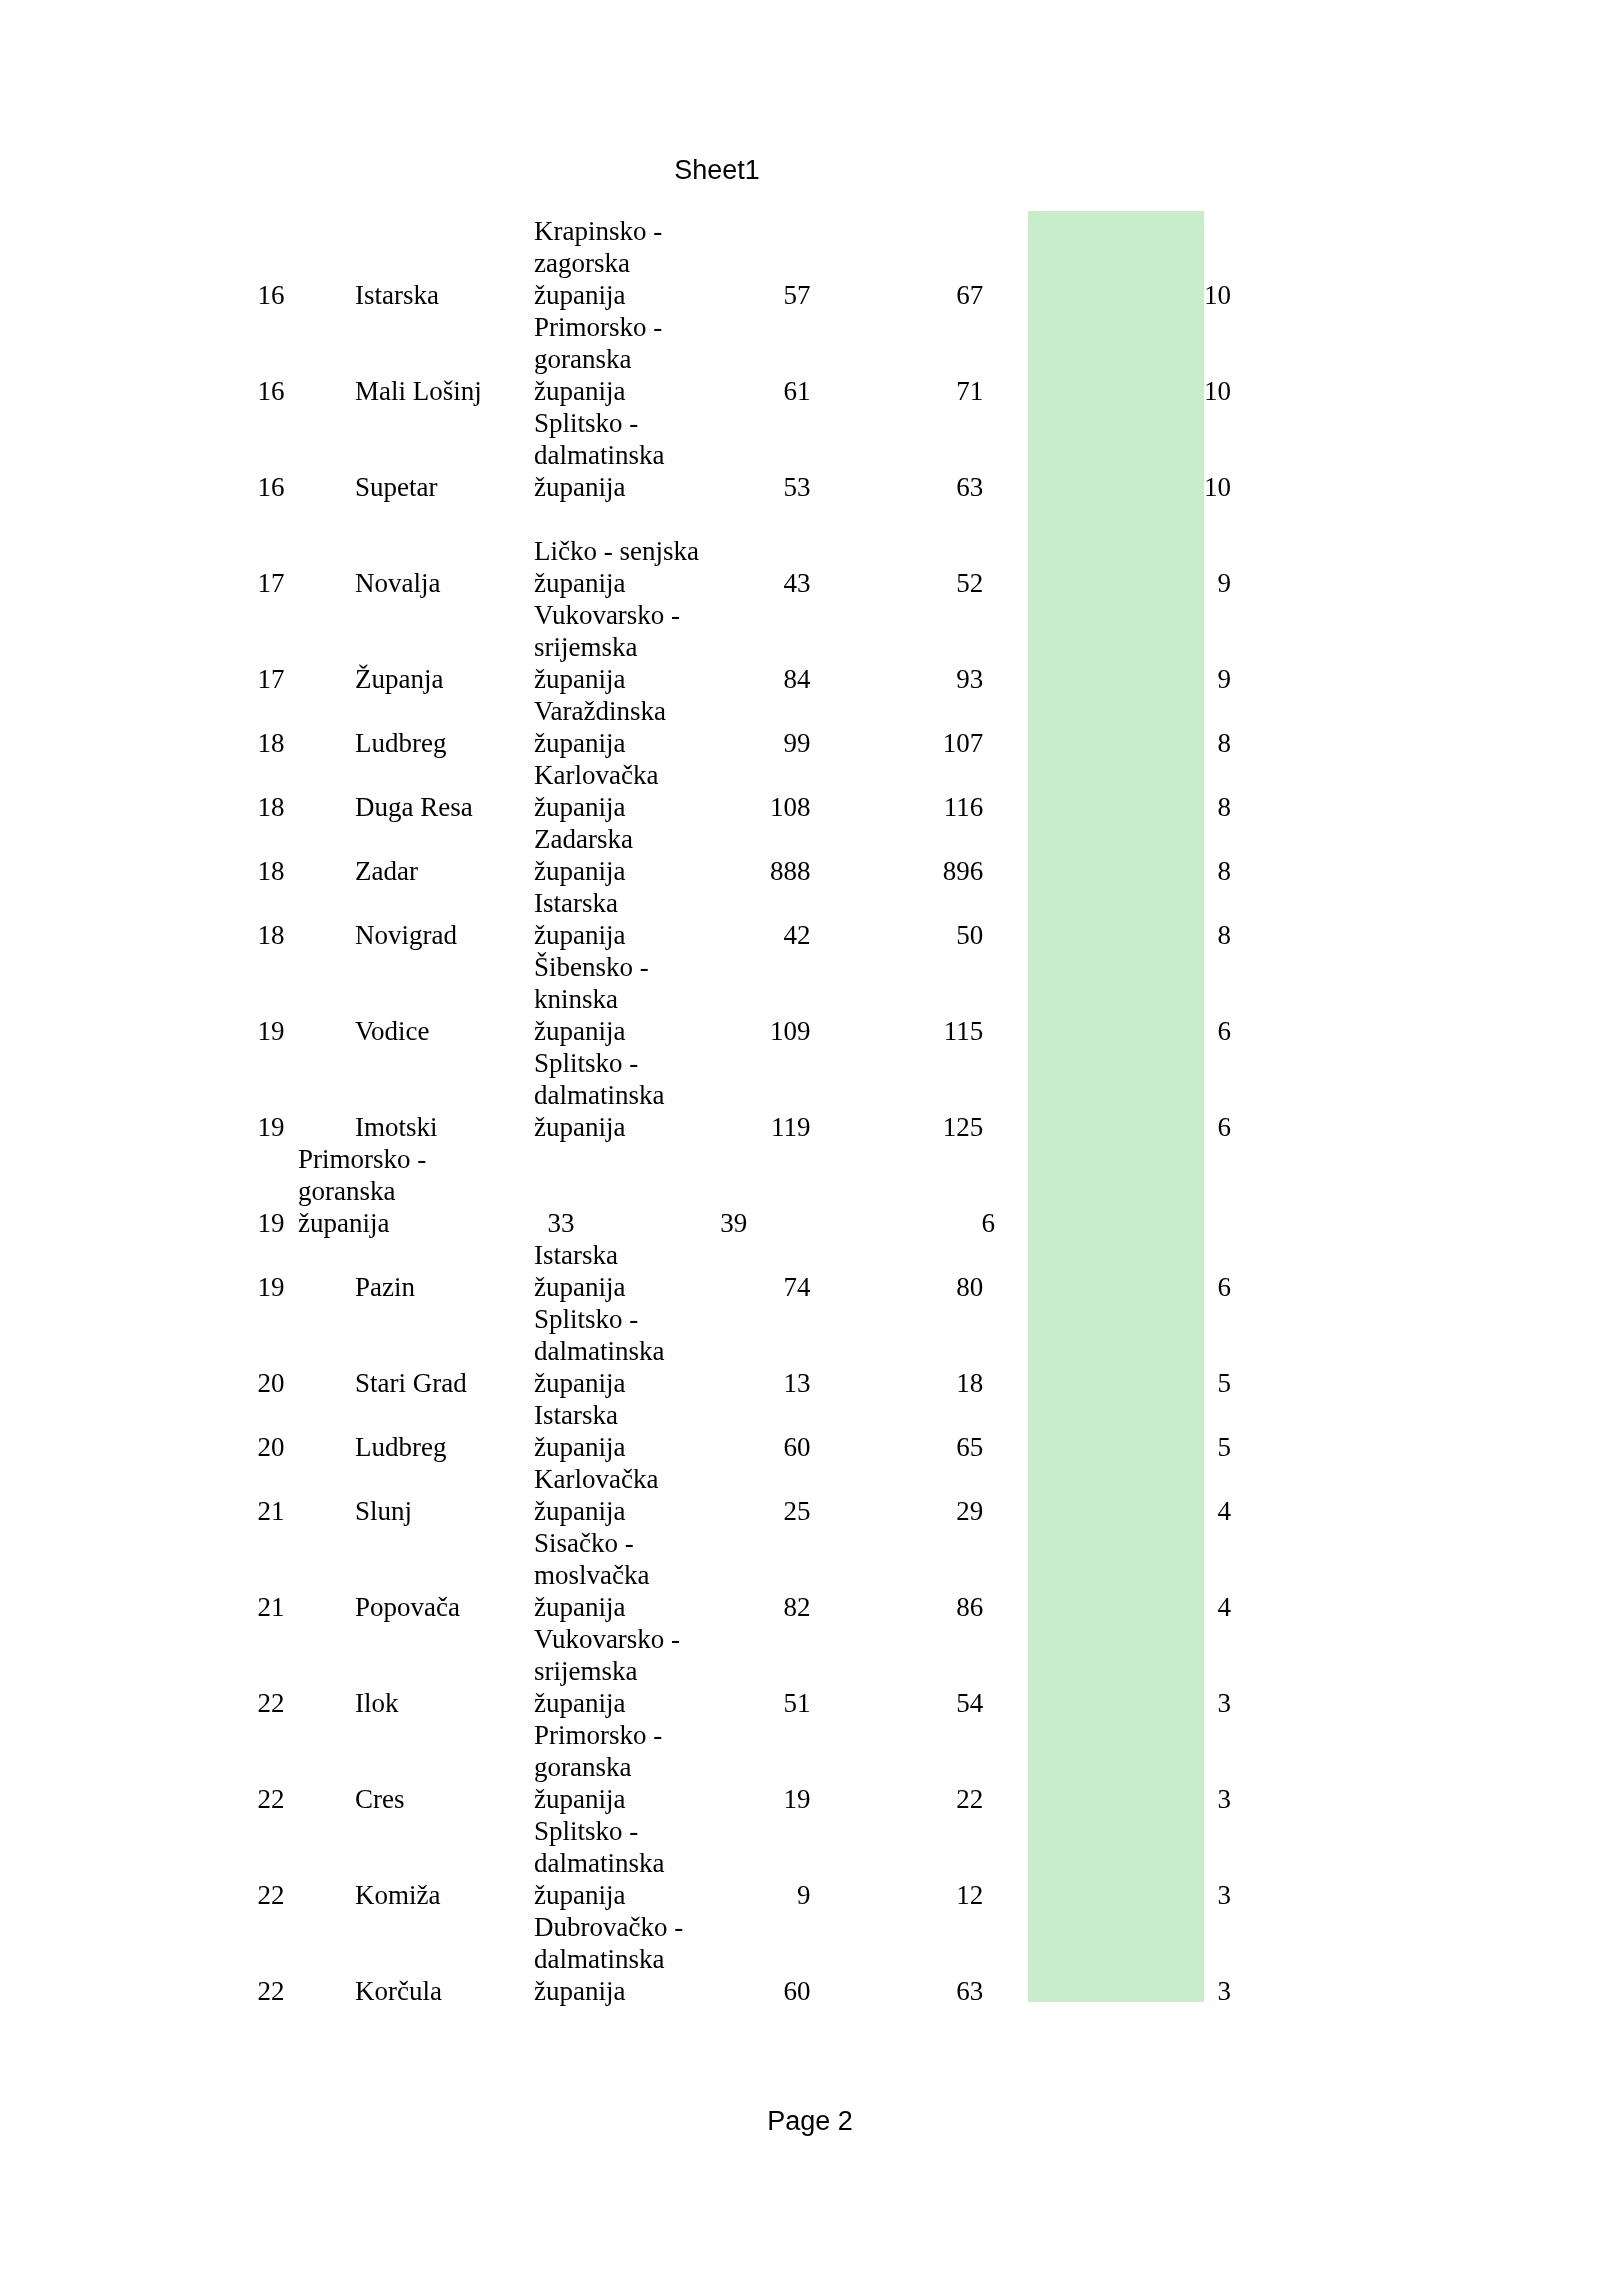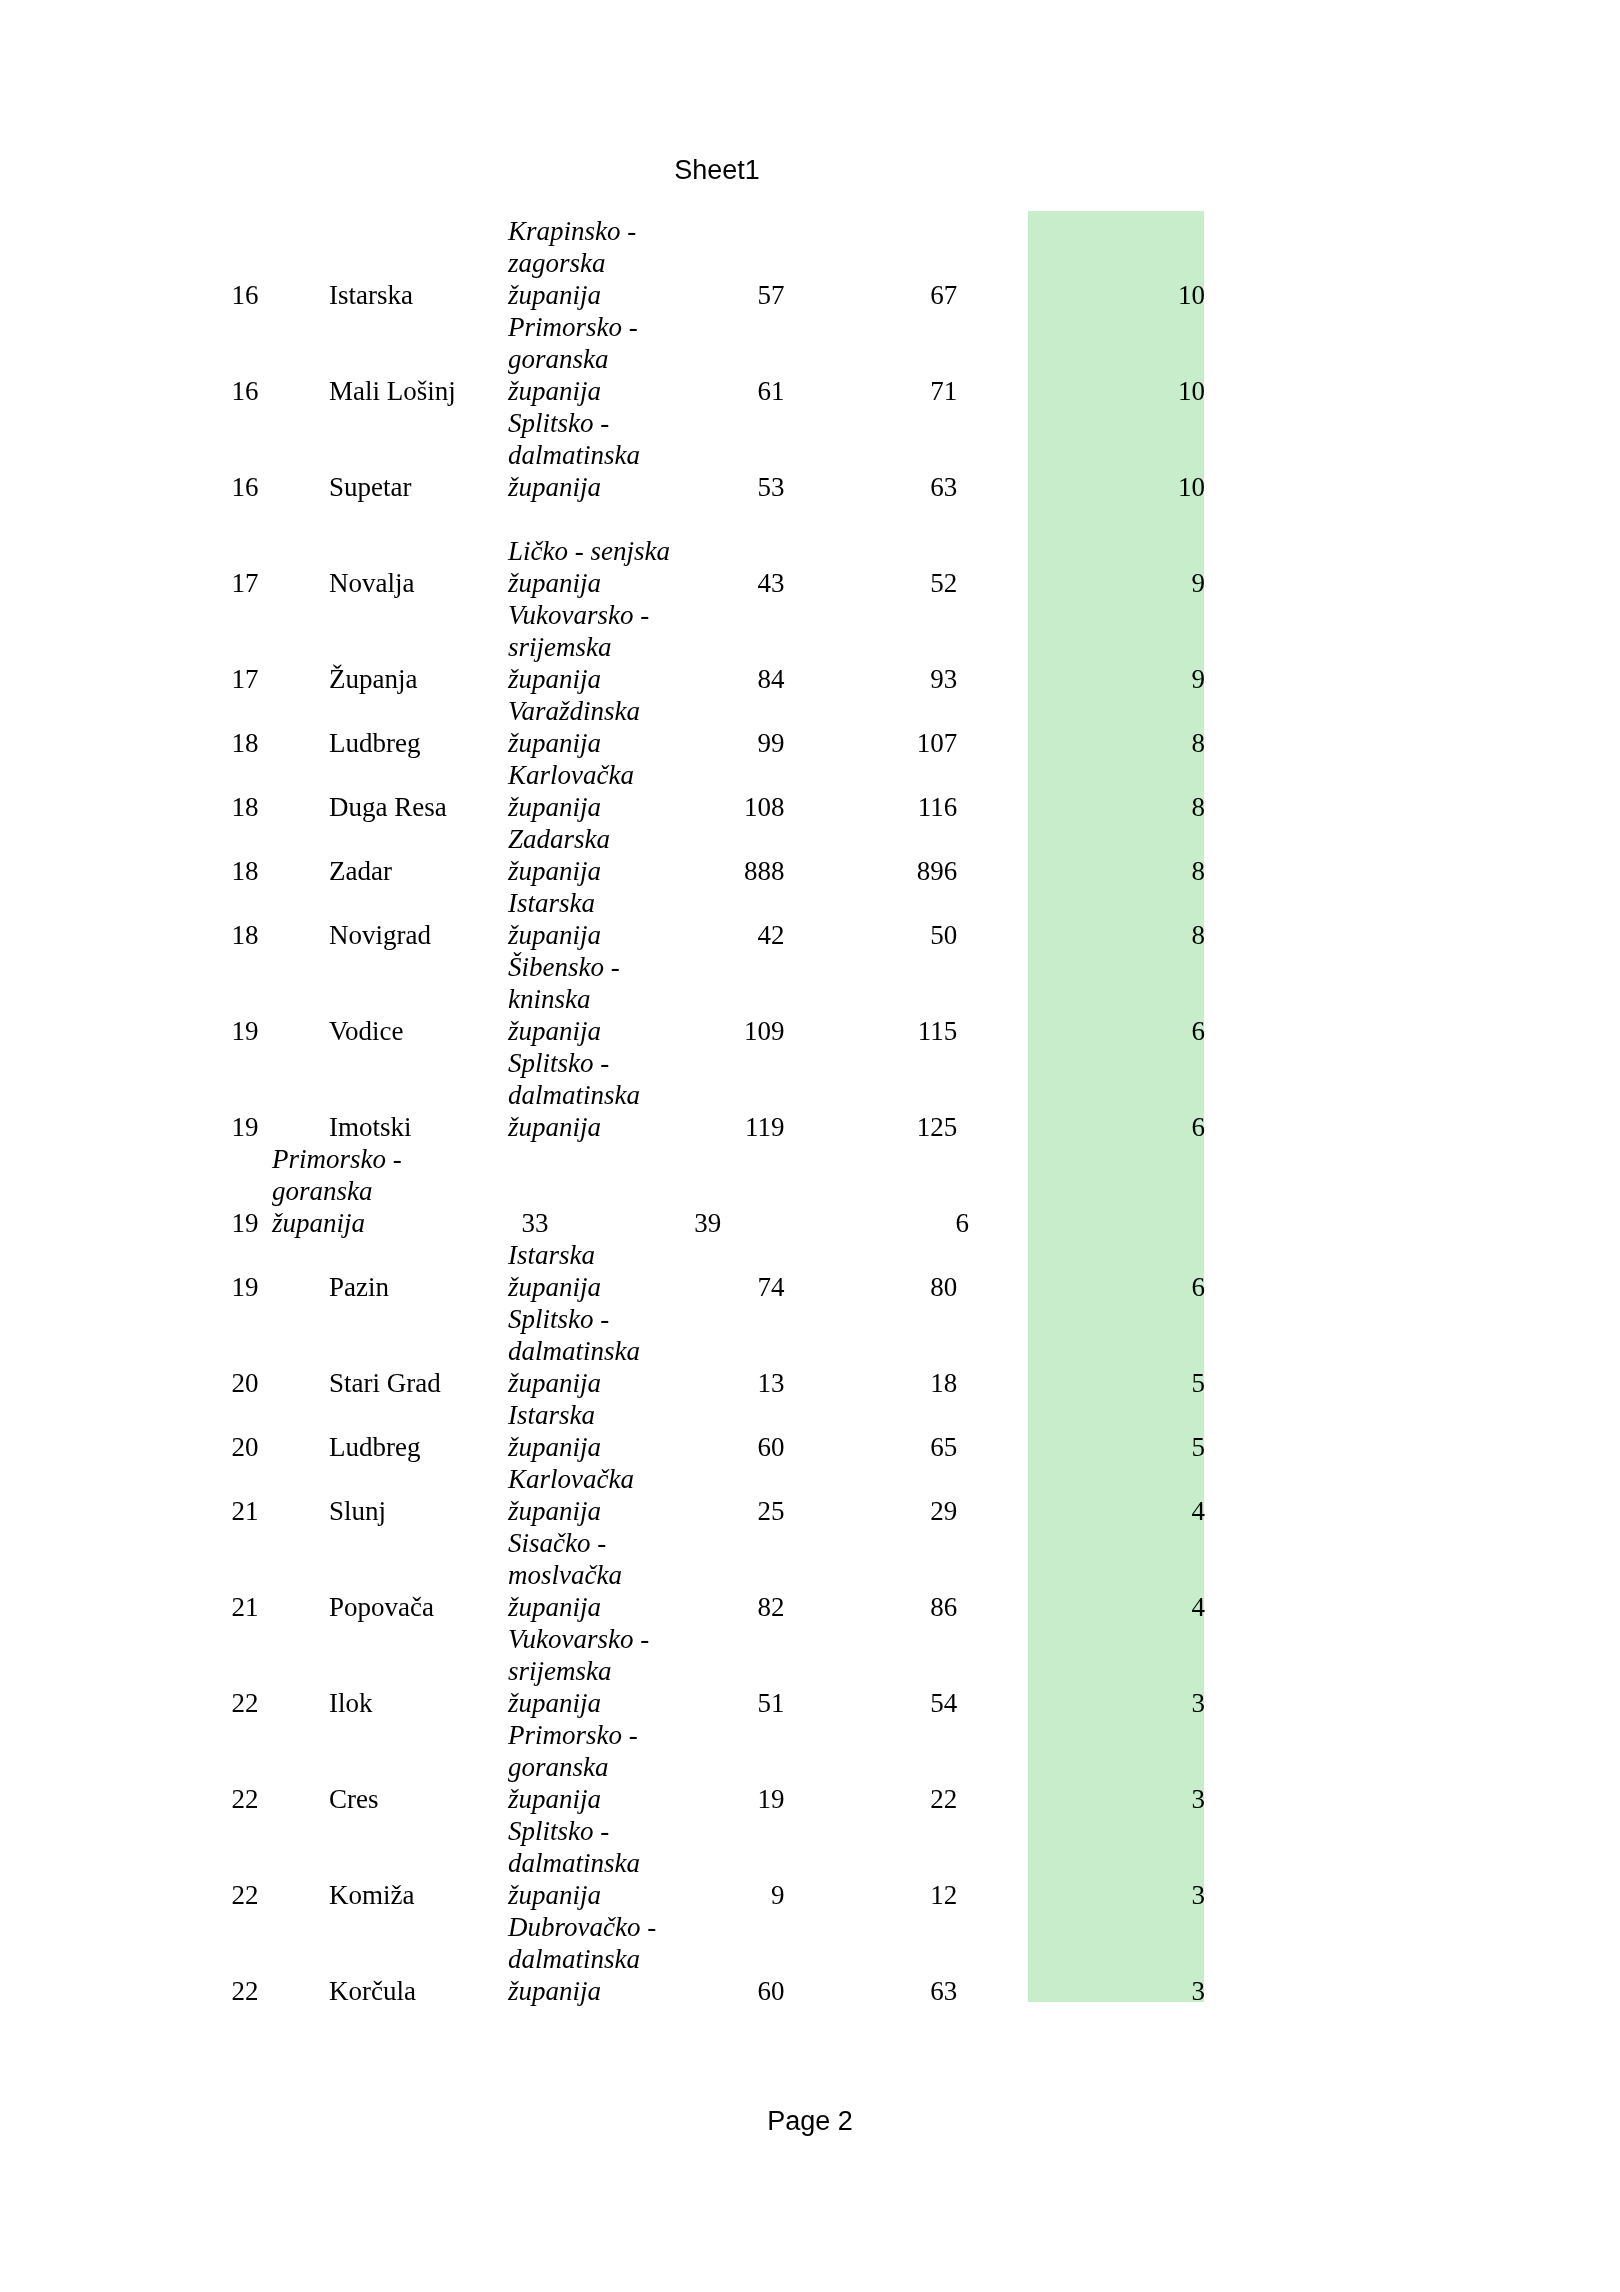--- a/index.html
+++ b/index.html
@@ -36,23 +36,23 @@
     width: 1254px;
     font-size: 27px;
   }
   .row {
     display: flex;
     align-items: flex-end;
     line-height: 32px;
   }
   .row.gap-before { margin-top: 32px; }
   .cell { box-sizing: border-box; }
-  .c-rank   { width: 264px; text-align: right; padding-right: 5.4px; }
+  .c-rank   { width: 264px; text-align: right; padding-right: 5.4px; margin-left: 26px; }
   .c-city   { width: 236px; padding-left: 65px; }
-  .c-county { width: 210px; padding-left: 8px; font-style: italic; }
+  .c-county { width: 210px; padding-left: 8px; }
   .c-v1     { width: 79px;  text-align: right; padding-right: 4.5px; }
   .c-v2     { width: 170px; text-align: right; padding-right: 1.8px; }
   .c-diff   { width: 176px; margin-left: 70px; text-align: right; }
   .county-line { white-space: nowrap; }
   .page-footer {
     position: absolute;
     top: 2105px;
     left: 0;
     width: 1620px;
     text-align: center;

